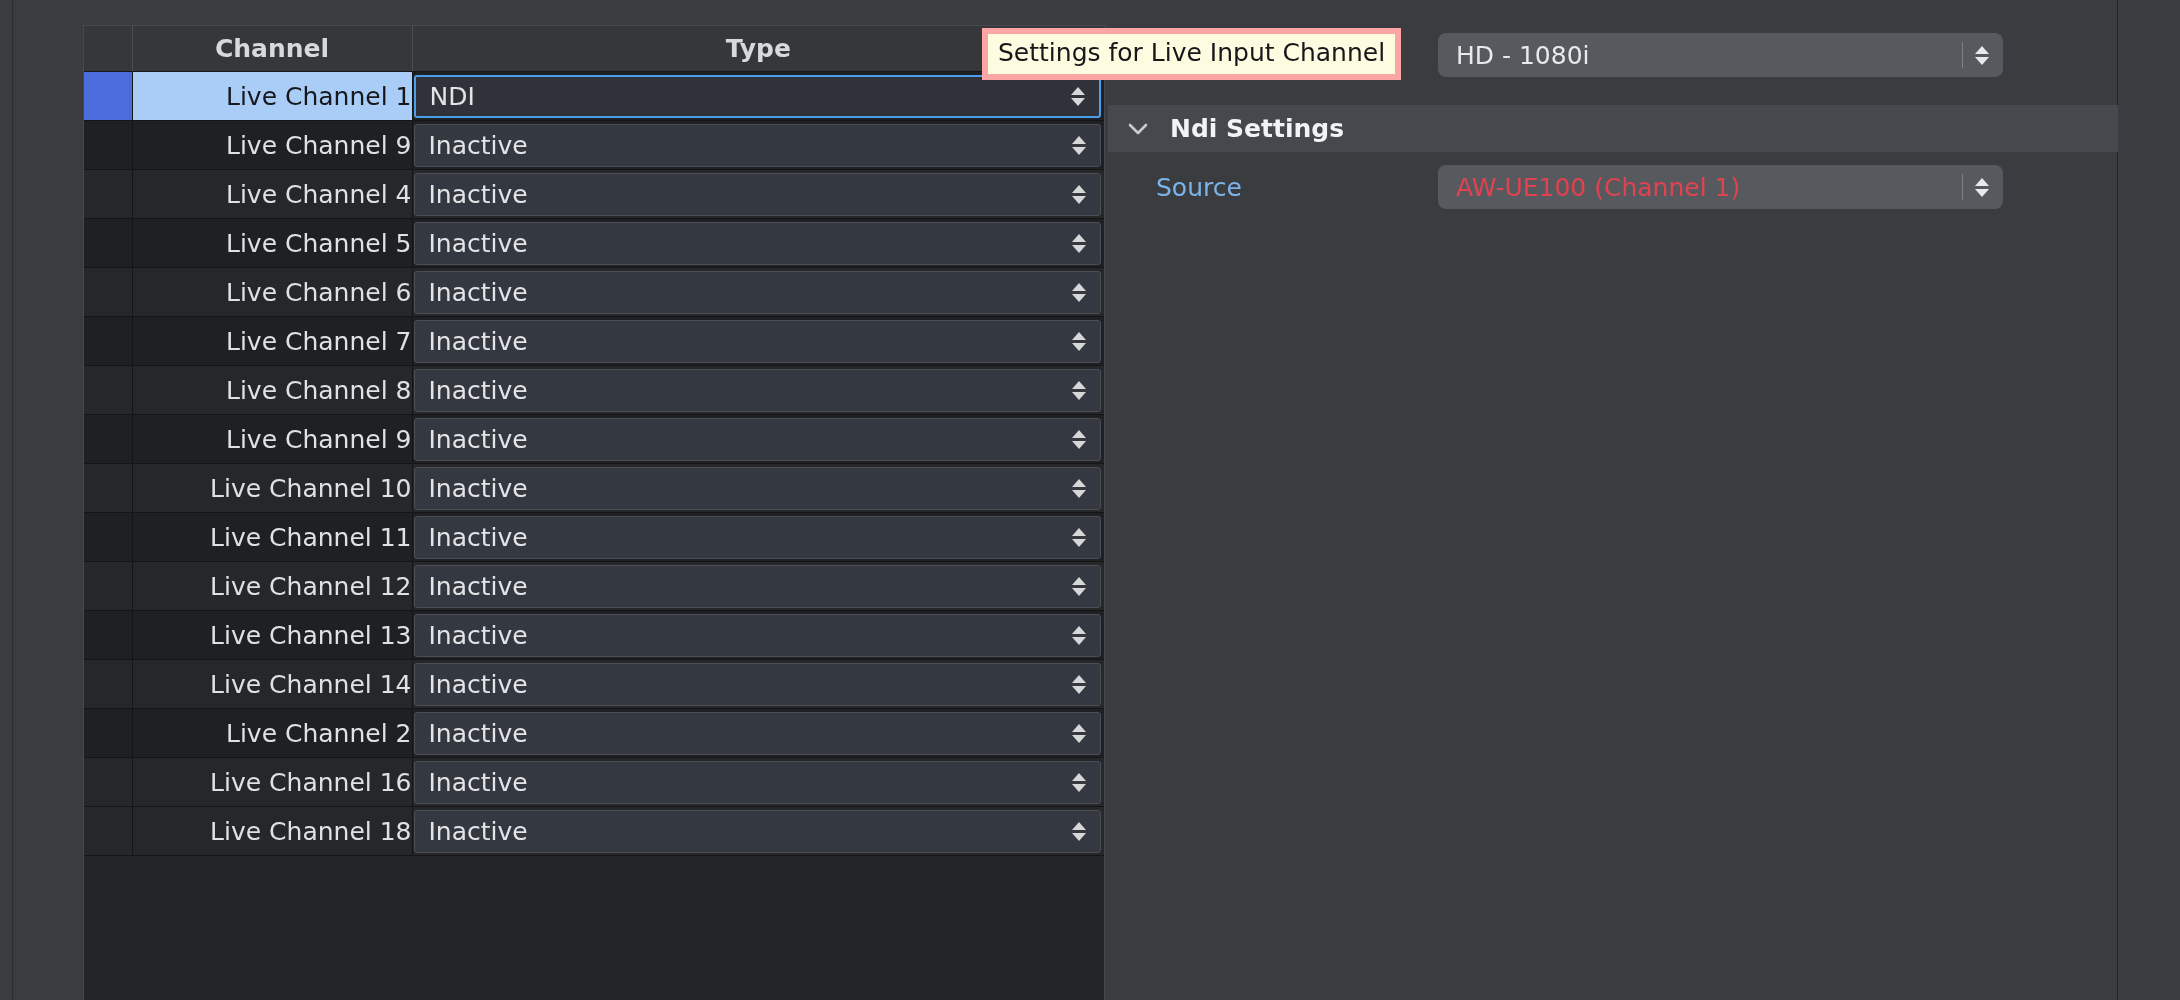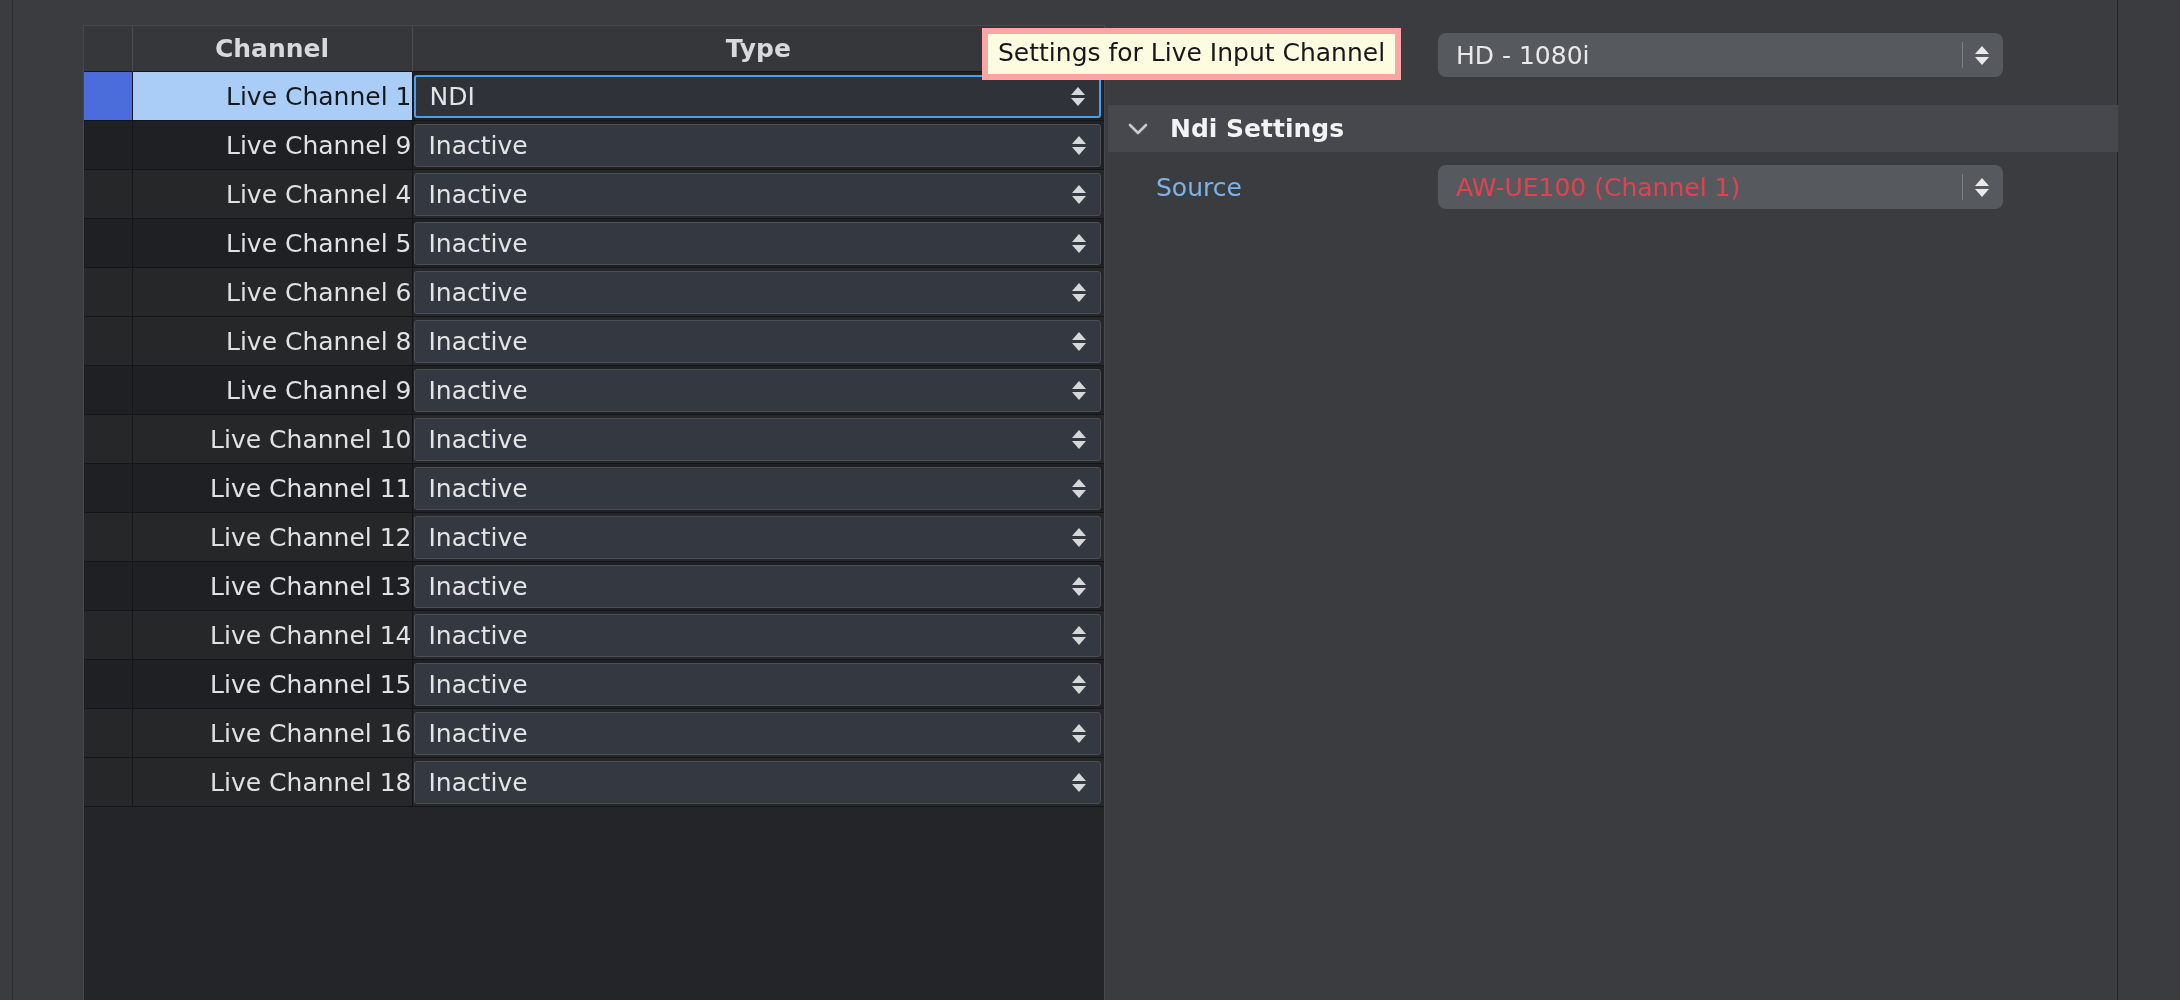--- a/index.html
+++ b/index.html
@@ -357,20 +357,33 @@
             <td class="cell-type">
               <div class="combo">
                 <span>Inactive</span>
                 <span class="spin">
                   <i class="up"></i>
                   <i class="down"></i>
                 </span>
               </div>
             </td>
           </tr>
+          <tr>
+            <td class="cell-sel"></td>
+            <td class="cell-chan">Live Channel 7</td>
+            <td class="cell-type">
+              <div class="combo">
+                <span>Inactive</span>
+                <span class="spin">
+                  <i class="up"></i>
+                  <i class="down"></i>
+                </span>
+              </div>
+            </td>
+          </tr>
           <tr class="row-alt">
             <td class="cell-sel"></td>
             <td class="cell-chan">Live Channel 8</td>
             <td class="cell-type">
               <div class="combo">
                 <span>Inactive</span>
                 <span class="spin">
                   <i class="up"></i>
                   <i class="down"></i>
                 </span>
@@ -450,21 +463,21 @@
                 <span>Inactive</span>
                 <span class="spin">
                   <i class="up"></i>
                   <i class="down"></i>
                 </span>
               </div>
             </td>
           </tr>
           <tr>
             <td class="cell-sel"></td>
-            <td class="cell-chan">Live Channel 15</td>
+            <td class="cell-chan">Live Channel 2</td>
             <td class="cell-type">
               <div class="combo">
                 <span>Inactive</span>
                 <span class="spin">
                   <i class="up"></i>
                   <i class="down"></i>
                 </span>
               </div>
             </td>
           </tr>

